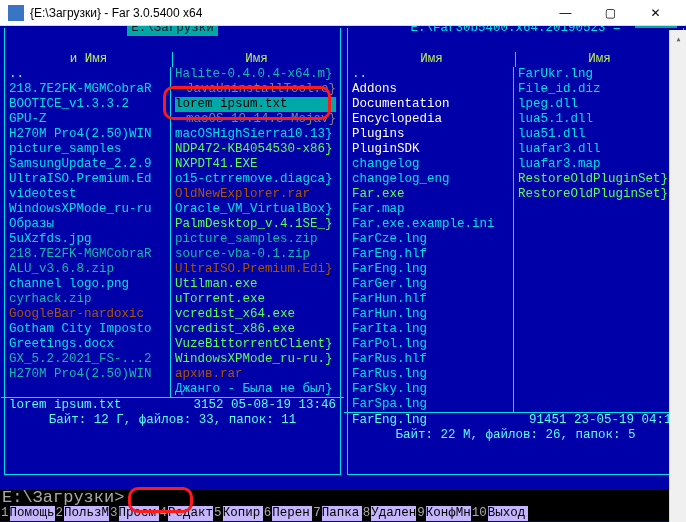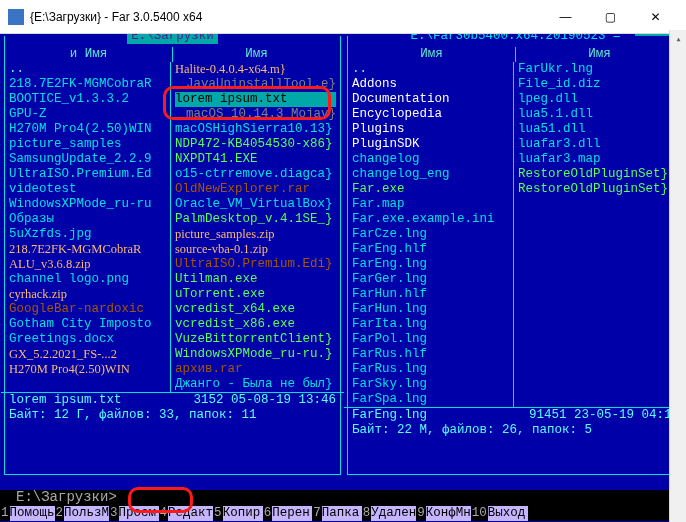--- a/index.html
+++ b/index.html
@@ -1,50 +1,50 @@
 <!DOCTYPE html>
 <html><head>
 <meta charset="utf-8">
 <style>
   * { margin: 0; padding: 0; box-sizing: border-box; }
   html, body { width: 686px; height: 522px; font-family: Consolas, 'Courier New', monospace; font-size: 12.5px; overflow: hidden; background: #000; }
   .window { width: 686px; height: 522px; background: #fff; display: flex; flex-direction: column; position: relative; }
-  .titlebar { height: 34px; background: #fff; display: flex; align-items: center; padding: 0 8px; border-bottom: 1px solid #d9d9d9; }
+  .titlebar { height: 26px; background: #fff; display: flex; align-items: center; padding: 0 8px; border-bottom: 1px solid #d9d9d9; }
   .titlebar .icon { width: 16px; height: 16px; margin-right: 6px; background: #3a74c5; display: inline-block; }
   .titlebar .title { flex: 1; font-family: 'Segoe UI', sans-serif; font-size: 12px; color: #000; }
   .winbtn { width: 45px; height: 29px; display: flex; align-items: center; justify-content: center; font-family: 'Segoe UI', sans-serif; font-size: 12px; color: #000; }
   .client { flex: 1; background: #0000a8; color: #00e0e0; position: relative; overflow: hidden; line-height: 15px; }
   .panels { display: flex; height: calc(100% - 45px); }
   .panel { flex: 1; position: relative; }
   .panel-frame { position: absolute; inset: 2px 2px 2px 4px; border: 1.5px solid #00e0e0; }
   .panel-header { text-align: center; color: #00e0e0; background: #0000a8; position: absolute; top: -8px; left: 0; right: 0; }
   .panel-header .path { display: inline-block; padding: 0 4px; }
-  .panel-header.active .path { background: #00a8a8; color: #4c1d95; }
+  .panel-header.active .path { background: #00a8a8; color: #0f172a; }
   .clock { position: absolute; right: 6px; top: -8px; background: #00a8a8; color: #000; padding: 0 2px; }
-  .colhdr { display: flex; color: #5eead4; margin-top: 10px; }
+  .colhdr { display: flex; color: #bef264; margin-top: 23px; }
   .colhdr span { flex: 1; text-align: center; }
   .colhdr .vsep { flex: 0 0 1px; border-left: 1.5px solid #00e0e0; height: 15px; }
   .files { position: relative; padding: 0 4px; }
   .twocol { display: flex; }
   .col { flex: 1; position: relative; overflow: hidden; }
   .col + .col { border-left: 1.5px solid #00e0e0; padding-left: 4px; }
   .row { white-space: pre; overflow: hidden; height: 15px; }
   .c-cyan { color: #00e0e0; }
-  .c-magenta { color: #fdba74; font-family: Liberation Serif, serif; }
+  .c-magenta { color: #14b8a6; }
   .c-green { color: #57ff57; }
   .c-brown { color: #a85700; }
   .c-grey { color: #808080; text-align: right; }
   .c-white { color: #fff; }
   .selrow { background: #00a8a8; color: #000; }
   .updir { color: #57ffff; }
   .sep { border-top: 1.5px solid #00e0e0; margin: 0 -4px 0 -4px; }
   .statusline { display: flex; color: #57ffff; padding: 0 4px; }
   .statusline .fn { flex: 1; }
-  .sumline { color: #57ffff; padding: 0 4px; }
-  .cmdline { position: absolute; left: 0; right: 0; bottom: 17px; height: 15px; background: #000; color: #a8a8a8; padding-left: 16px; font-size: 14px; }
+  .sumline { text-align: center; color: #57ffff; padding: 0 4px; }
+  .cmdline { position: absolute; left: 0; right: 0; bottom: 17px; height: 15px; background: #000; color: #a8a8a8; padding-left: 2px; font-size: 17px; }
   .cmdline .prompt { color: #a8a8a8; }
   .keybar { position: absolute; left: 0; right: 0; bottom: 1px; height: 16px; background: #000; color: #a8a8a8; display: flex; }
   .key { display: flex; align-items: center; }
   .key .num { background: #000; color: #a8a8a8; padding: 0 1px; }
   .key .lbl { background: #c4b5fd; color: #000; padding: 0 0; min-width: 40px; }
   .red-ring { position: absolute; border: 3px solid #ff1a1a; border-radius: 10px; pointer-events: none; }
   .scrollbar-v { position: absolute; right: 0; top: 30px; bottom: 0; width: 17px; background: #f0f0f0; border-left: 1px solid #d9d9d9; }
   .sb-arr { width: 17px; height: 17px; display: flex; align-items: center; justify-content: center; color: #606060; font-size: 10px; }
 </style>
 </head>

